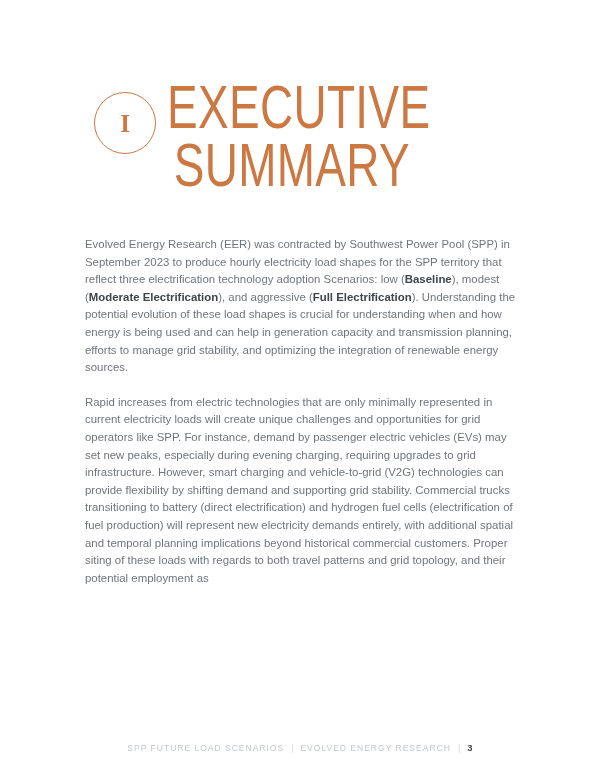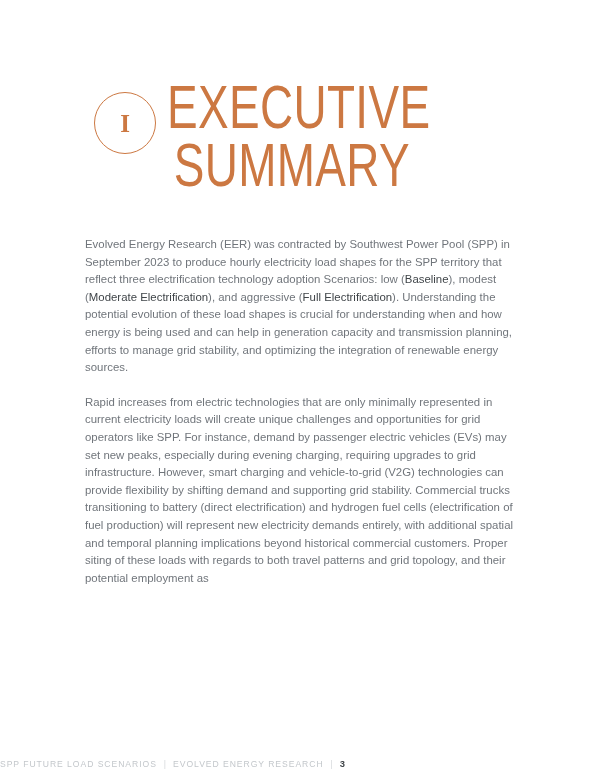--- a/index.html
+++ b/index.html
@@ -95,39 +95,39 @@
     font-size: 11.4px;
     line-height: 17.6px;
     letter-spacing: 0.01px;
     text-align: left;
   }
   .body-copy p:last-child {
     margin-bottom: 16px;
   }
   .body-copy b {
     color: #3f4448;
-    font-weight: 400;
+    font-weight: 700;
   }
 
   
   .footer {
     position: absolute;
     left: 0;
     right: 0;
     top: 742px;
     display: flex;
     align-items: baseline;
+    justify-content: center;
     gap: 7px;
     font-family: "Liberation Sans Narrow", "Liberation Sans", sans-serif;
     font-size: 8.6px;
     letter-spacing: 0.95px;
     color: #c3c7cb;
     text-transform: uppercase;
     white-space: nowrap;
-    margin-top: 16px;
   }
   .footer .sep {
     color: #d6d9dc;
     letter-spacing: 0;
   }
   .footer .page-num {
     color: #3f4448;
     font-weight: 700;
     letter-spacing: 0.3px;
     font-size: 9.4px;

